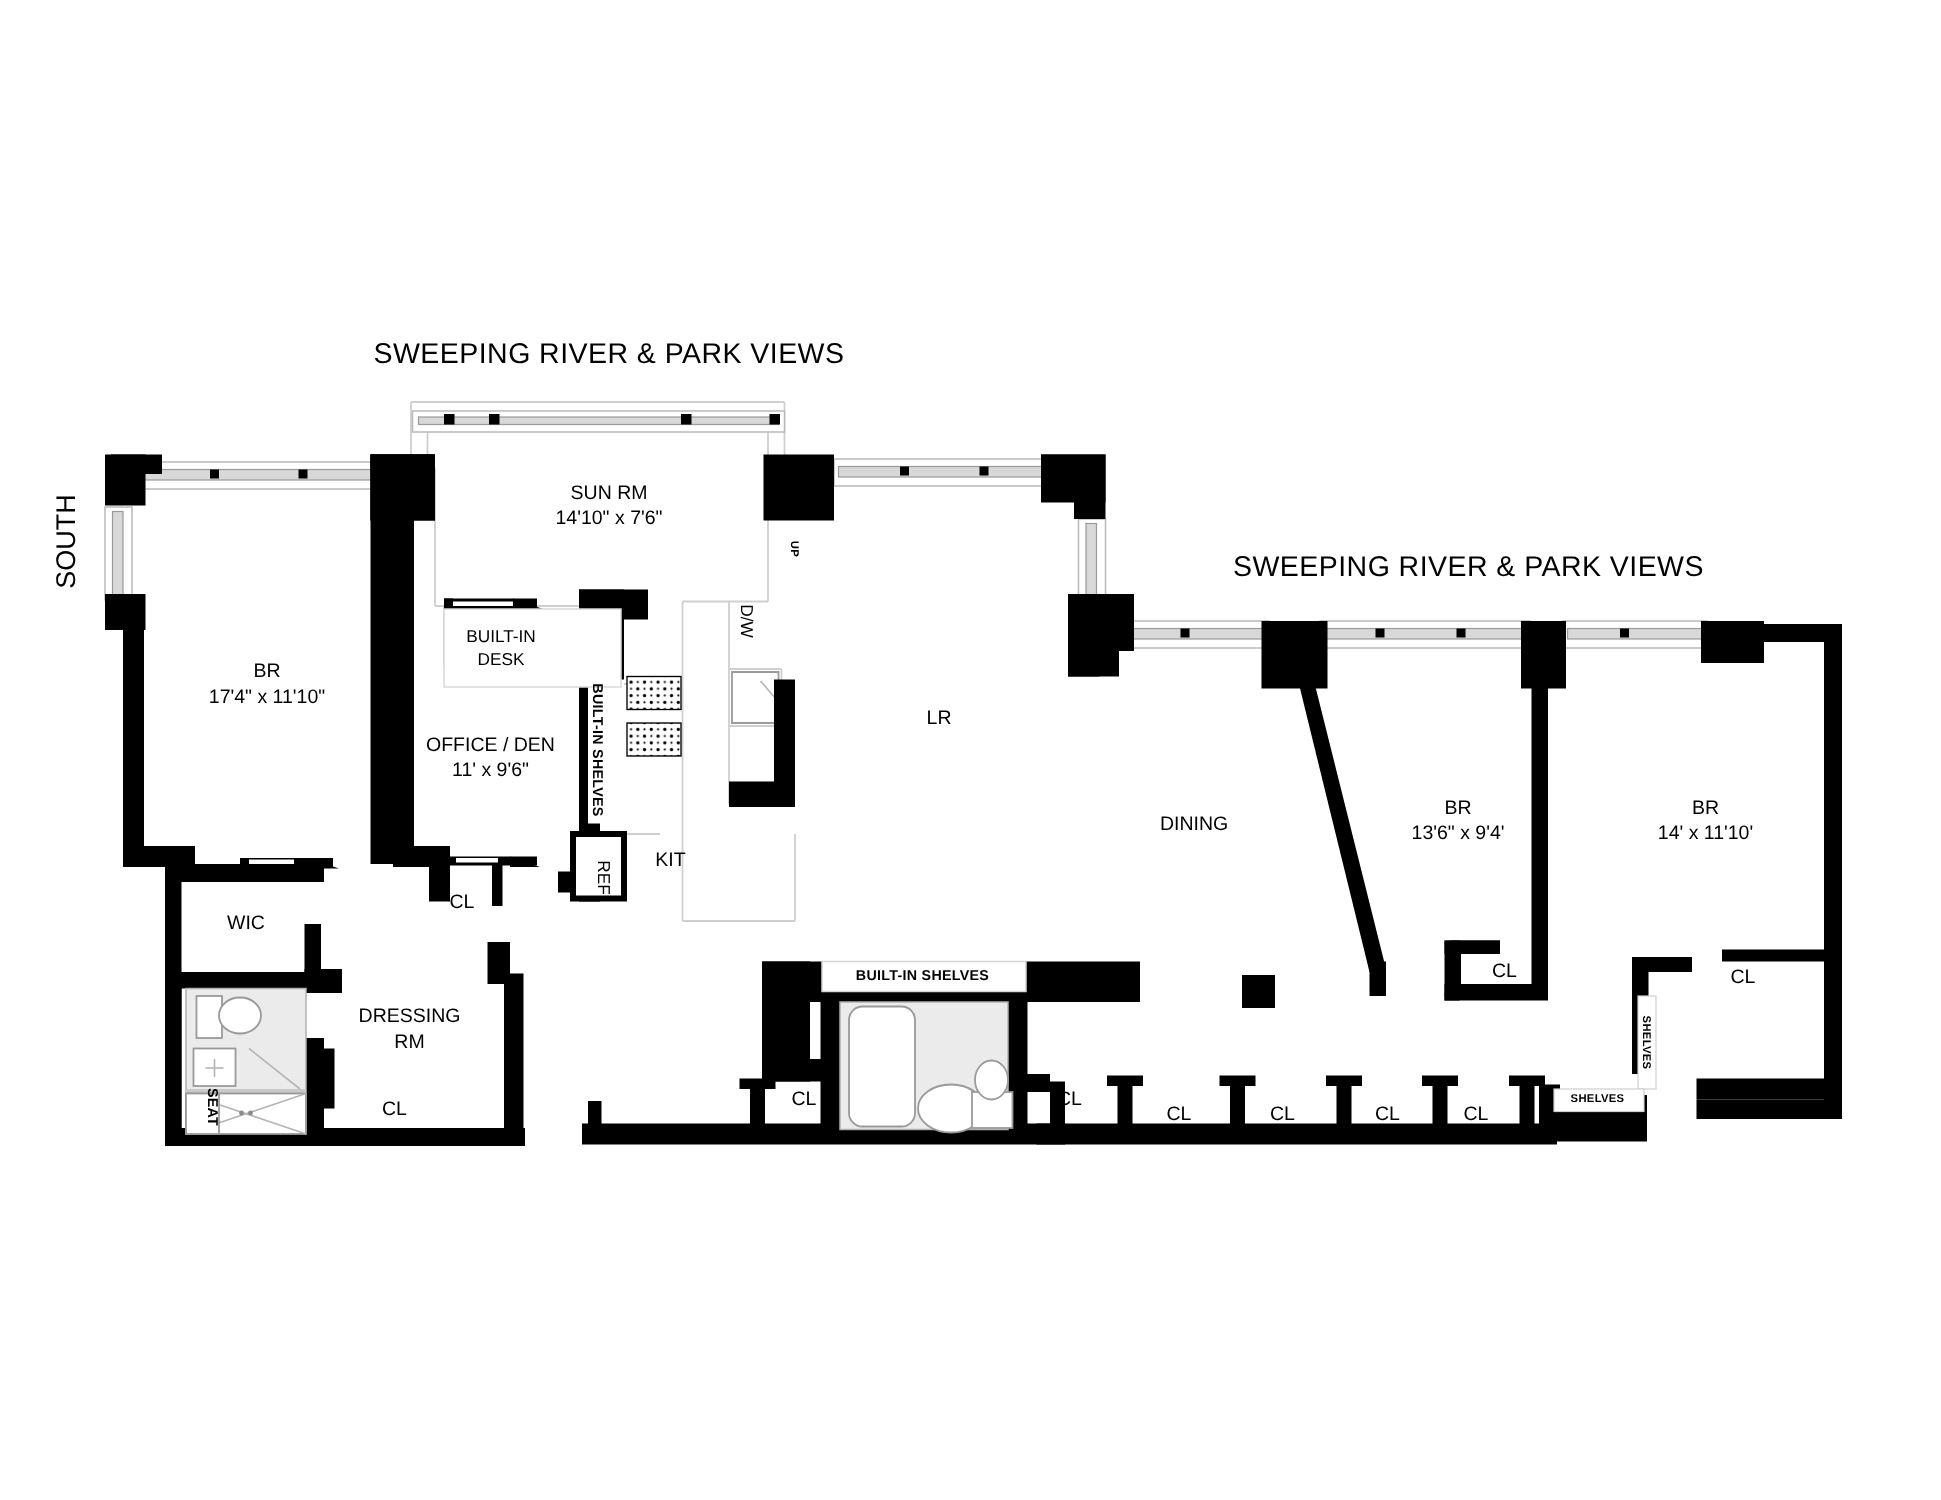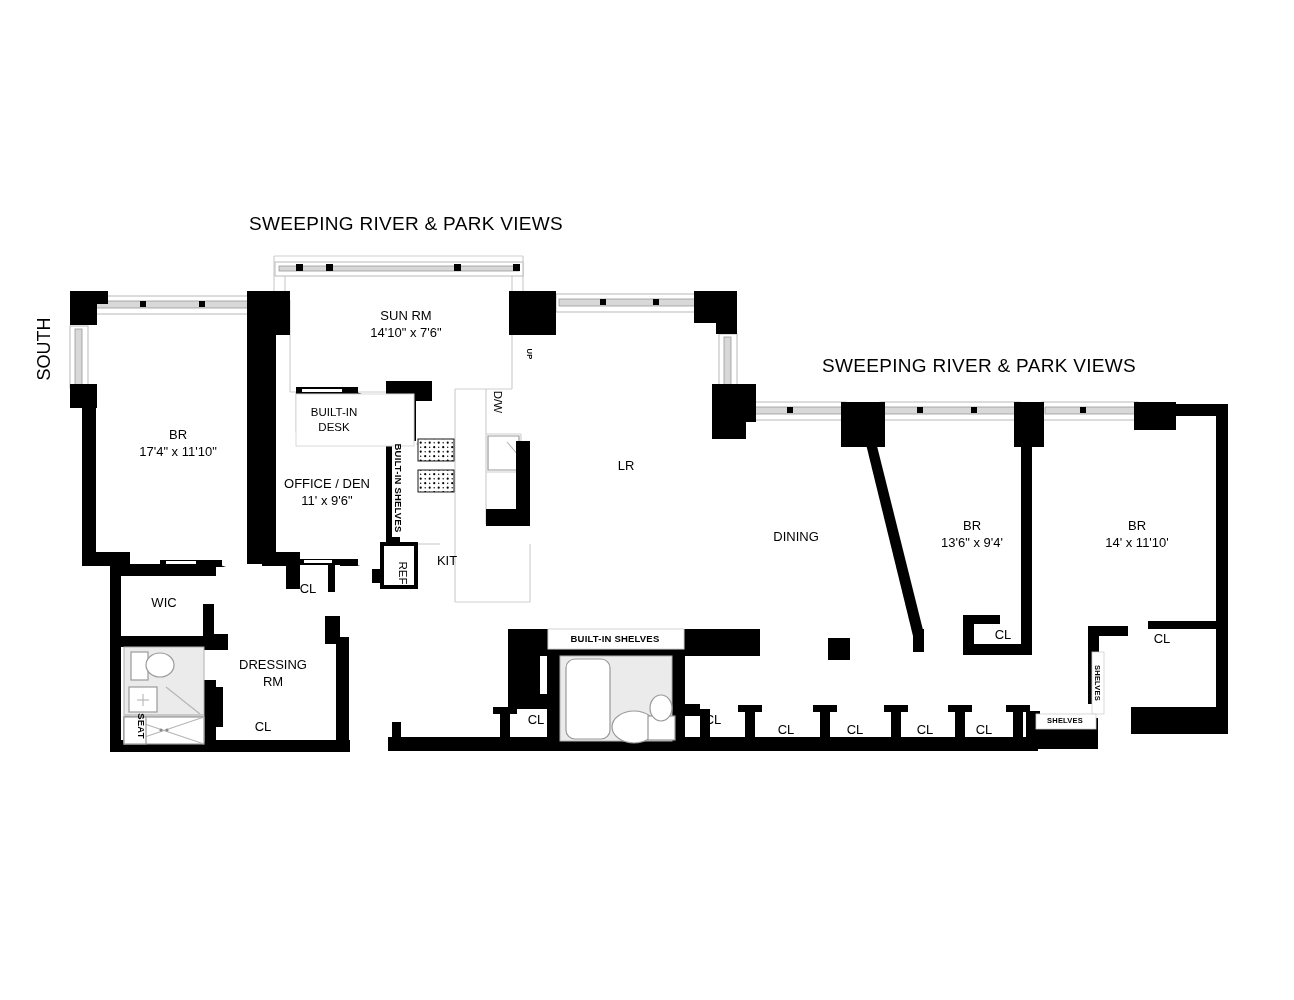--- a/index.html
+++ b/index.html
@@ -10,21 +10,21 @@
   }
   body {
     width: 1294px;
     height: 1000px;
     font-family: "Liberation Sans", sans-serif;
     position: relative;
     overflow: hidden;
   }
   #plan-root {
     position: absolute;
-    left: 0; top: 4px;
+    left: 0; top: 16px;
     width: 1294px;
     height: 940px;
   }
   svg#floorplan {
     display: block;
     width: 1294px;
     height: 1000px;
   }
   .wall      { fill: #000000; }
   .winframe  { fill: #ffffff; stroke: #b9b9b9; stroke-width: 1; }

